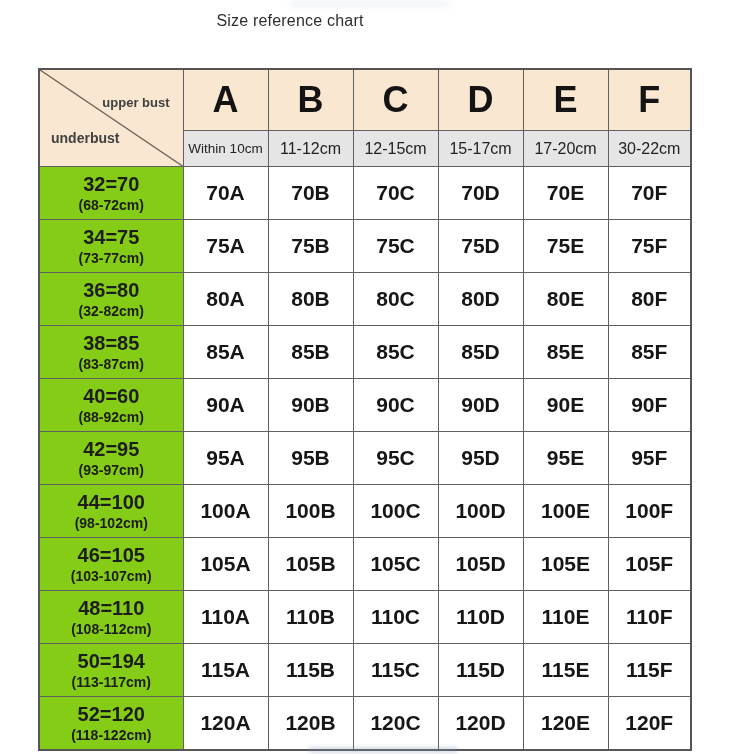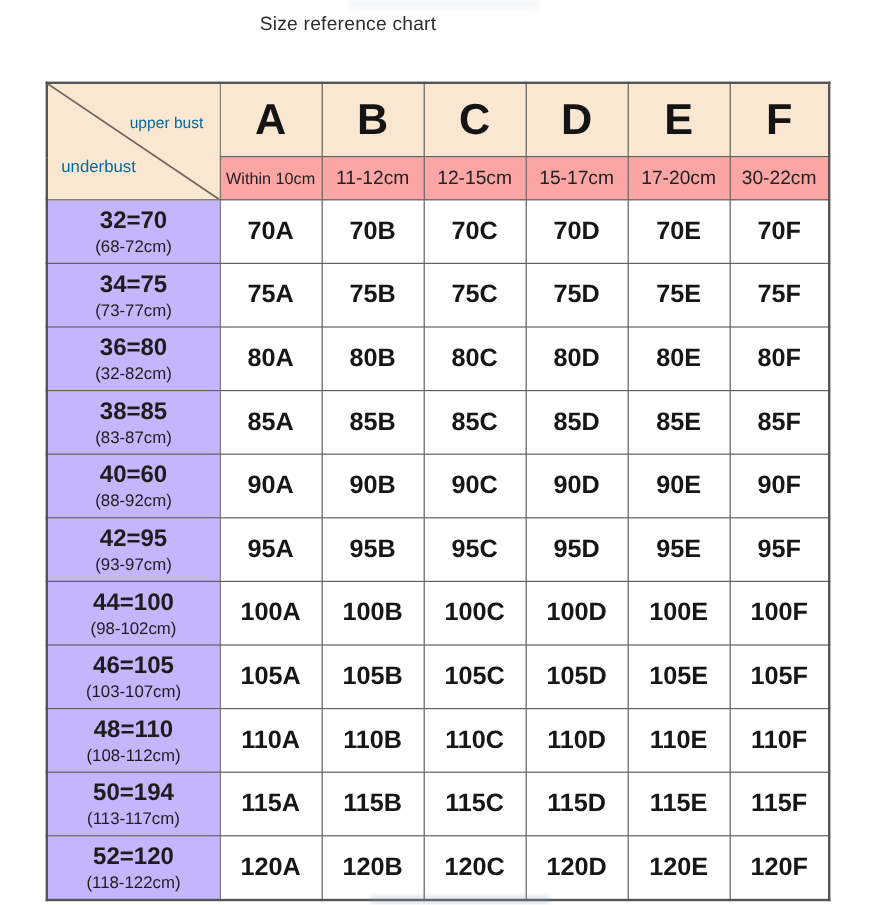--- a/index.html
+++ b/index.html
@@ -49,21 +49,21 @@
   tr.letters-row th.letter-cell {
     height: 60px;
     background: var(--header-bg, #f9e7d2);
     font-size: 36px;
     font-weight: 700;
     color: #141414;
   }
   
   tr.range-row th {
     height: 35px;
-    background: #fca5a5;
+    background: #e5e5e5;
     font-size: 16px;
     font-weight: 400;
     color: #222222;
   }
   tr.range-row th:first-child {
     font-size: 13.5px;
   }
   
   th.corner-cell {
     background: var(--header-bg, #f9e7d2);
@@ -73,40 +73,40 @@
   .corner-cell svg.diag {
     position: absolute;
     left: 0; top: 0;
     width: 100%;
     height: 100%;
     display: block;
   }
   .corner-cell .corner-label {
     position: absolute;
     font-size: 13px;
-    font-weight: 400;
-    color: #0369a1;
+    font-weight: 700;
+    color: #404040;
   }
   .corner-cell .corner-upper { top: 25px; right: 13px; }
   .corner-cell .corner-under { bottom: 20px; left: 11px; font-size: 14px; text-align: center; }
   
   tbody tr.data-row { height: 53px; }
   tbody th.row-label {
-    background: #c4b5fd;
+    background: #84cc16;
     font-weight: 400;
     line-height: 1.15;
   }
   .row-label .row-main {
     font-size: 20px;
     font-weight: 700;
     color: #1d1d1d;
   }
   .row-label .row-sub {
     font-size: 14px;
-    font-weight: 400;
+    font-weight: 700;
     color: #1d1d1d;
     margin-top: 1px;
   }
   tbody td.value-cell {
     background: #ffffff;
     font-size: 21px;
     font-weight: 700;
     color: #161616;
   }
   

